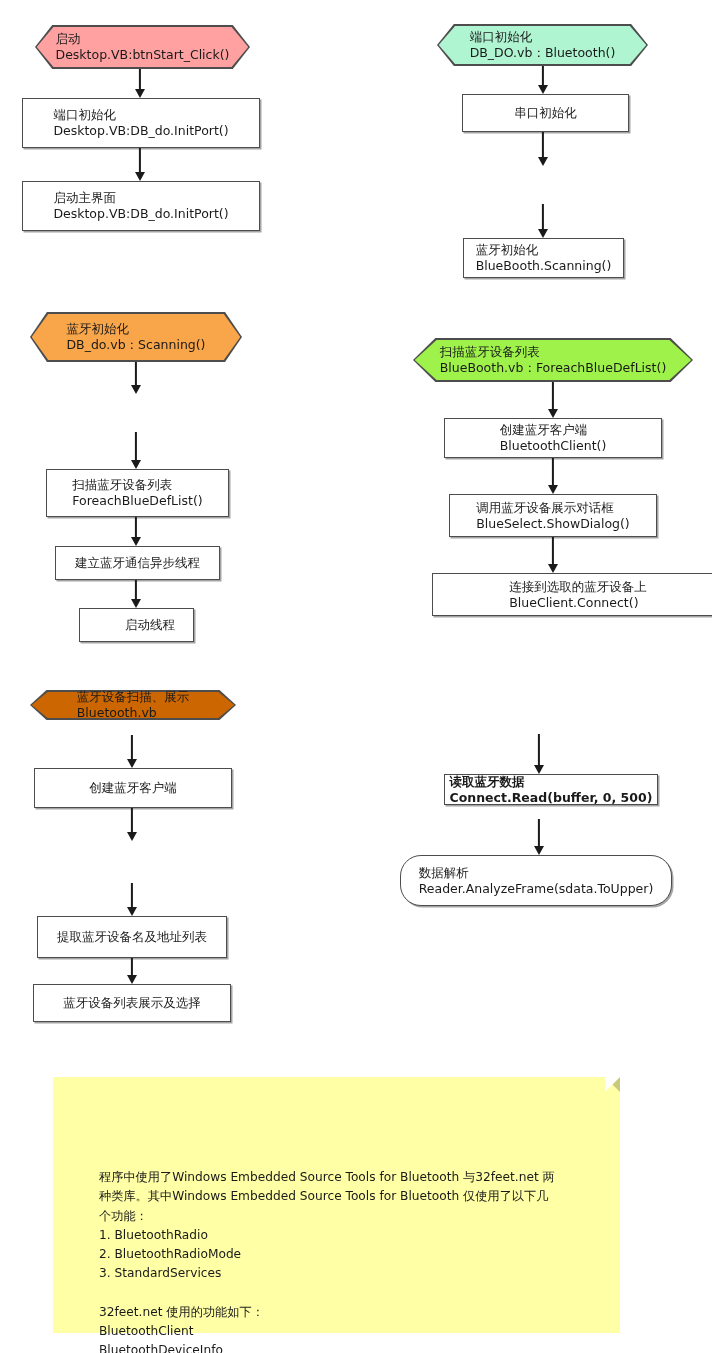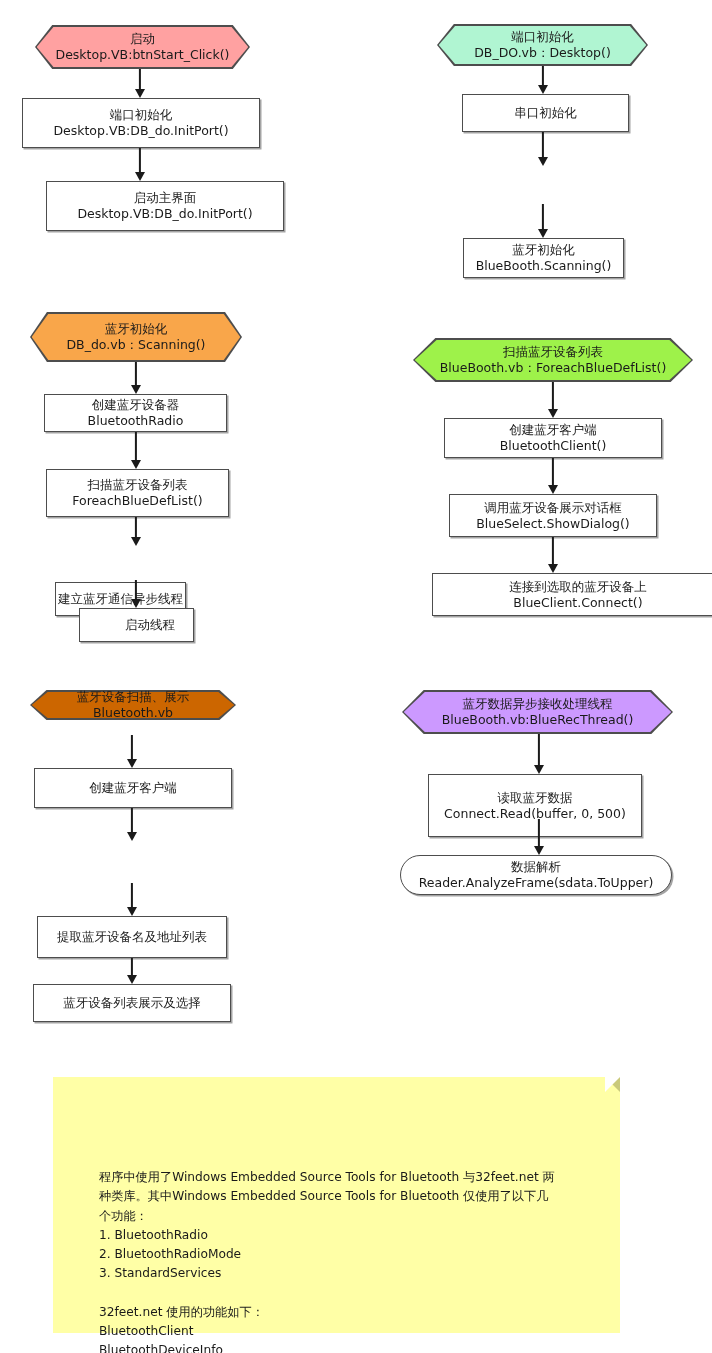--- a/index.html
+++ b/index.html
@@ -16,21 +16,21 @@
     position: relative;
     width: 712px;
     height: 1353px;
     background: #ffffff;
     overflow: hidden;
   }
 
   
   .node-label {
     display: block;
-    text-align: center;
+    text-align: left;
     line-height: 1.25;
     white-space: nowrap;
   }
   .line1 { display: block; }
   .line2 { display: block; }
 
   
   .pbox {
     position: absolute;
     box-sizing: border-box;
@@ -161,35 +161,35 @@
       <span class="line1">端口初始化</span>
       <span class="line2">Desktop.VB:DB_do.InitPort()</span>
     </span>
   </div>
 
   <div class="arrow" style="left:132px; top:148px; width:16px; height:33px;">
     <div class="shaft" style="height:25px;"></div>
     <div class="head"></div>
   </div>
 
-  <div class="pbox" style="left:22px; top:181px; width:238px; height:50px;margin-left:24px;">
+  <div class="pbox" style="left:22px; top:181px; width:238px; height:50px;">
     <span class="node-label">
       <span class="line1">启动主界面</span>
       <span class="line2">Desktop.VB:DB_do.InitPort()</span>
     </span>
   </div>
 
   <div class="hexwrap" style="left:437px; top:24px; width:211px; height:42px;">
     <div class="hexshadow"></div>
     <div class="hexborder"></div>
     <div class="hexfill" style="background:#b0f5d2;"></div>
     <div class="hextext">
       <span class="node-label">
         <span class="line1">端口初始化</span>
-        <span class="line2">DB_DO.vb：Desktop()</span>
+        <span class="line2">DB_DO.vb：Bluetooth()</span>
       </span>
     </div>
   </div>
 
   <div class="arrow" style="left:535px; top:66px; width:16px; height:28px;">
     <div class="shaft" style="height:20px;"></div>
     <div class="head"></div>
   </div>
 
   <div class="pbox" style="left:462px; top:94px; width:167px; height:38px;">
@@ -226,45 +226,39 @@
         <span class="line2">DB_do.vb：Scanning()</span>
       </span>
     </div>
   </div>
 
   <div class="arrow" style="left:128px; top:362px; width:16px; height:32px;">
     <div class="shaft" style="height:24px;"></div>
     <div class="head"></div>
   </div>
 
-  <div class="pbox" style="left:44px; top:394px; width:183px; height:38px;">
-    <span class="node-label">
-      <span class="line1">创建蓝牙设备器</span>
-      <span class="line2">BluetoothRadio</span>
-    </span>
-  </div>
 
   <div class="arrow" style="left:128px; top:432px; width:16px; height:37px;">
     <div class="shaft" style="height:29px;"></div>
     <div class="head"></div>
   </div>
 
   <div class="pbox" style="left:46px; top:469px; width:183px; height:48px;">
     <span class="node-label">
       <span class="line1">扫描蓝牙设备列表</span>
       <span class="line2">ForeachBlueDefList()</span>
     </span>
   </div>
 
   <div class="arrow" style="left:128px; top:517px; width:16px; height:29px;">
     <div class="shaft" style="height:21px;"></div>
     <div class="head"></div>
   </div>
 
-  <div class="pbox" style="left:55px; top:546px; width:131px; height:34px;margin-top:36px;">
+  <div class="pbox" style="left:55px; top:546px; width:165px; height:34px;">
     <span class="node-label">
       <span class="line1">建立蓝牙通信异步线程</span>
     </span>
   </div>
 
   <div class="arrow" style="left:128px; top:580px; width:16px; height:28px;">
     <div class="shaft" style="height:20px;"></div>
     <div class="head"></div>
   </div>
 
@@ -366,50 +360,39 @@
     <div class="shaft" style="height:18px;"></div>
     <div class="head"></div>
   </div>
 
   <div class="pbox" style="left:33px; top:984px; width:198px; height:38px;">
     <span class="node-label">
       <span class="line1">蓝牙设备列表展示及选择</span>
     </span>
   </div>
 
-  <div class="hexwrap" style="left:402px; top:690px; width:271px; height:44px;">
-    <div class="hexshadow"></div>
-    <div class="hexborder"></div>
-    <div class="hexfill" style="background:#cc99ff;"></div>
-    <div class="hextext">
-      <span class="node-label">
-        <span class="line1">蓝牙数据异步接收处理线程</span>
-        <span class="line2">BlueBooth.vb:BlueRecThread()</span>
-      </span>
-    </div>
-  </div>
 
   <div class="arrow" style="left:531px; top:734px; width:16px; height:40px;">
     <div class="shaft" style="height:32px;"></div>
     <div class="head"></div>
   </div>
 
-  <div class="pbox" style="left:428px; top:774px; width:214px; height:63px;">
+  <div class="pbox" style="left:444px; top:774px; width:214px; height:31px;font-weight:bold;">
     <span class="node-label">
       <span class="line1">读取蓝牙数据</span>
       <span class="line2">Connect.Read(buffer, 0, 500)</span>
     </span>
   </div>
 
   <div class="arrow" style="left:531px; top:819px; width:16px; height:36px;">
     <div class="shaft" style="height:28px;"></div>
     <div class="head"></div>
   </div>
 
-  <div class="pbox" style="left:400px; top:855px; width:272px; height:40px;border-radius:21px;">
+  <div class="pbox" style="left:400px; top:855px; width:272px; height:51px;border-radius:21px;">
     <span class="node-label">
       <span class="line1">数据解析</span>
       <span class="line2">Reader.AnalyzeFrame(sdata.ToUpper)</span>
     </span>
   </div>
 
   <div class="note" style="left:53px; top:1077px; width:567px; height:256px;">
     <span class="fold"></span>
     <span class="fold-cut"></span>
     <span class="note-text">程序中使用了Windows Embedded Source Tools for Bluetooth 与32feet.net 两

